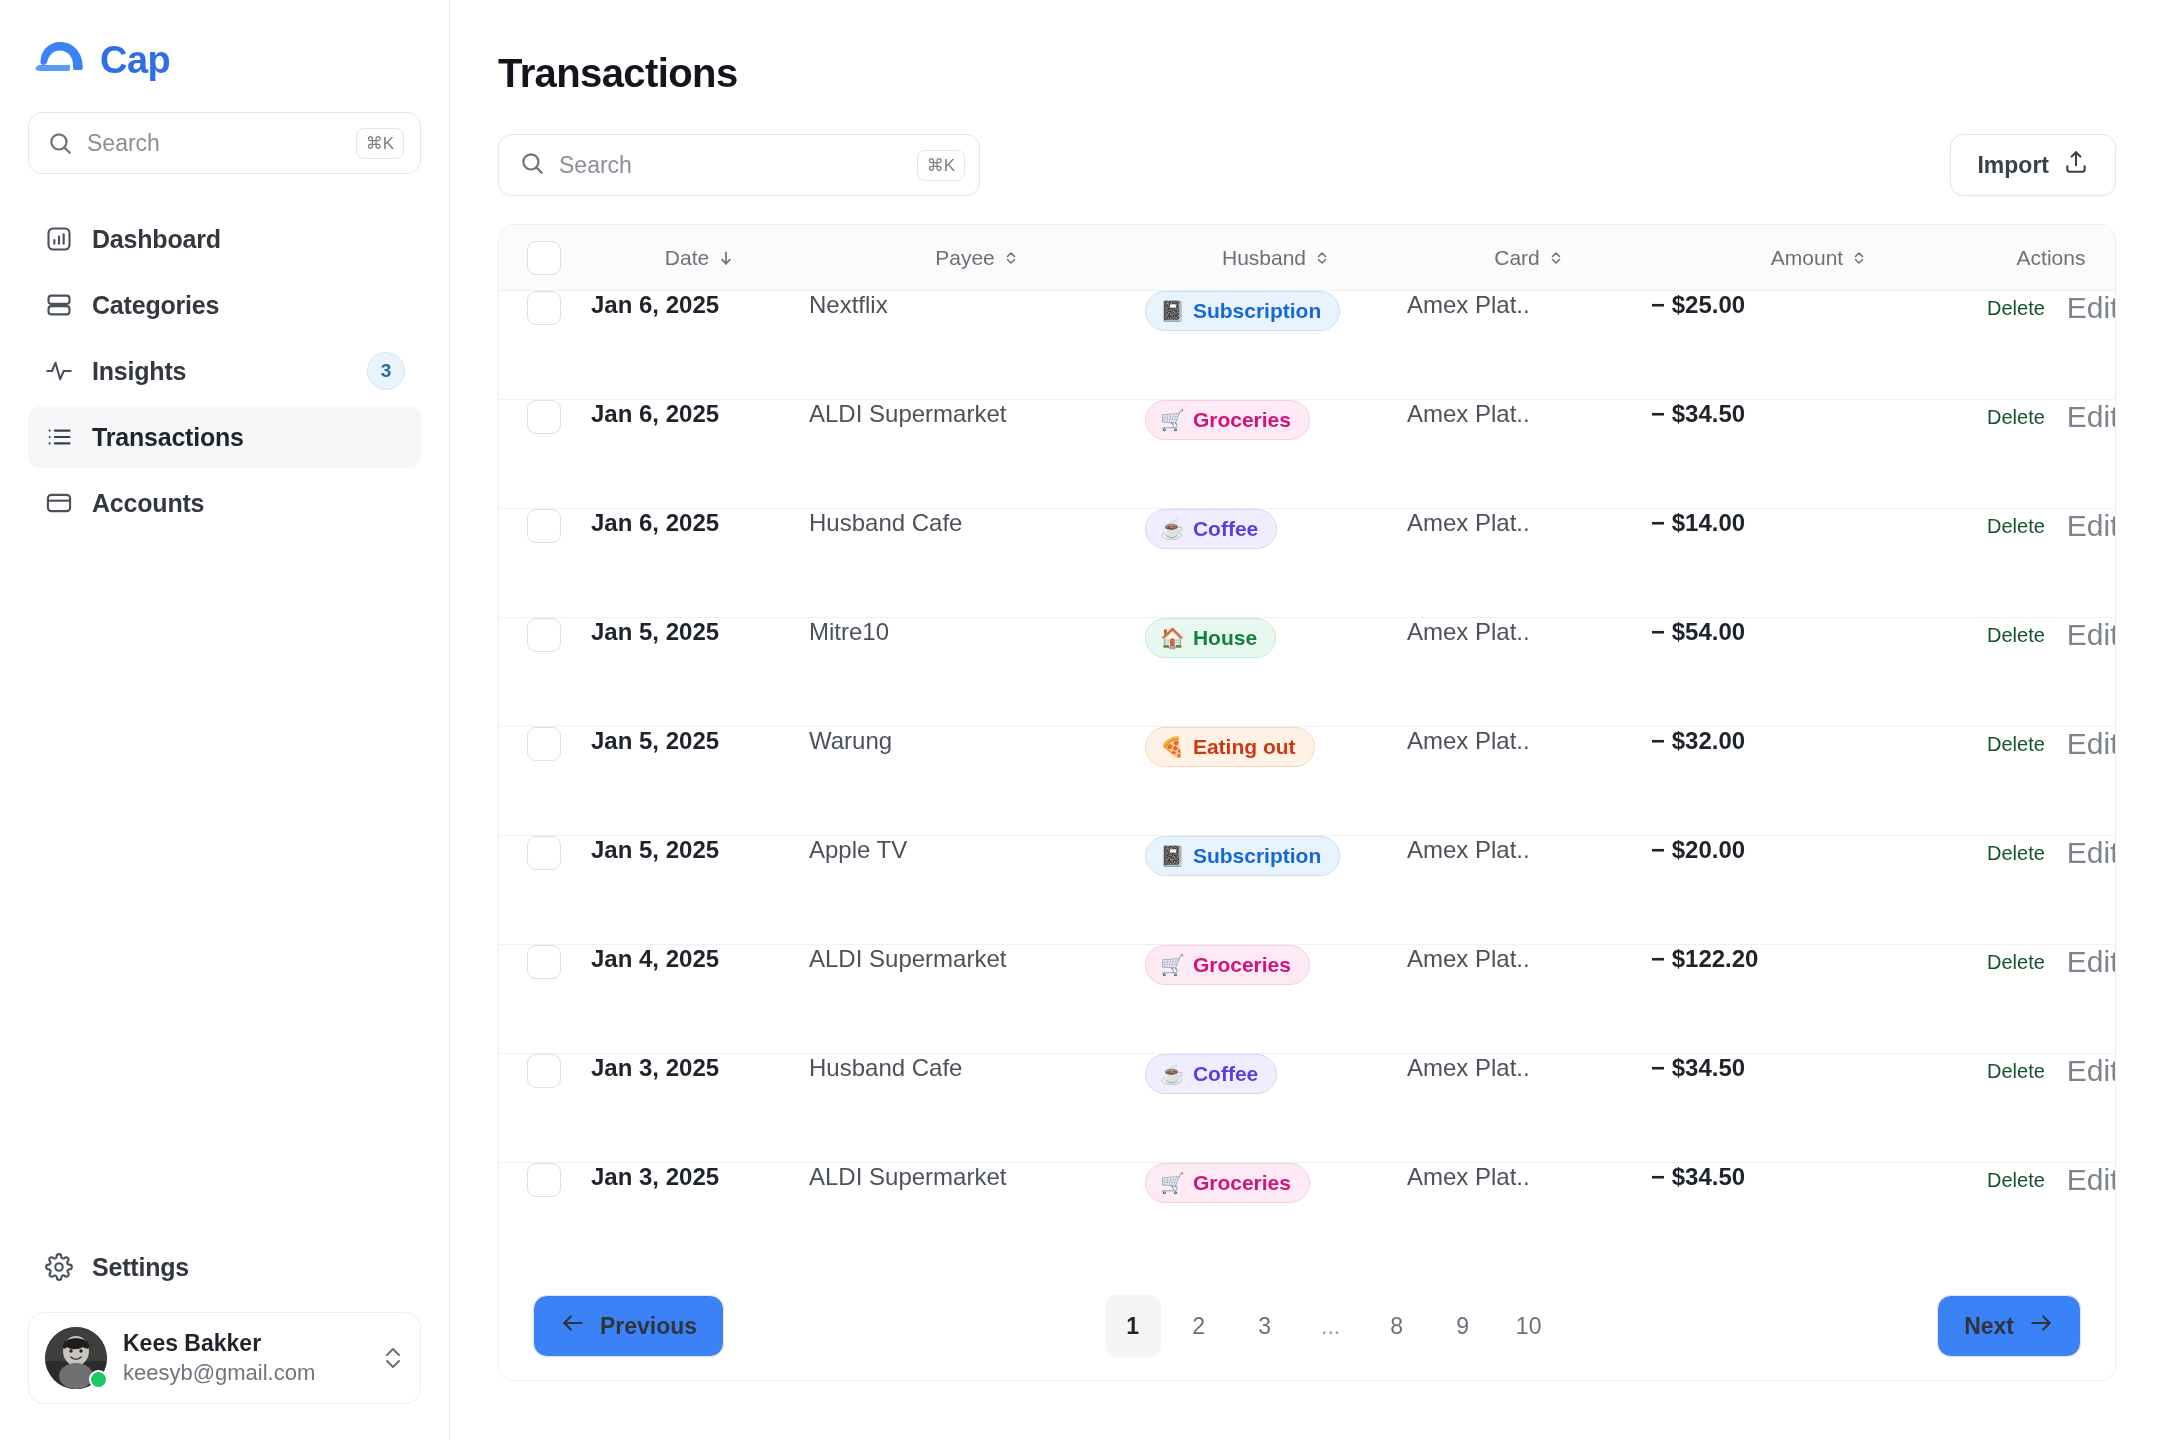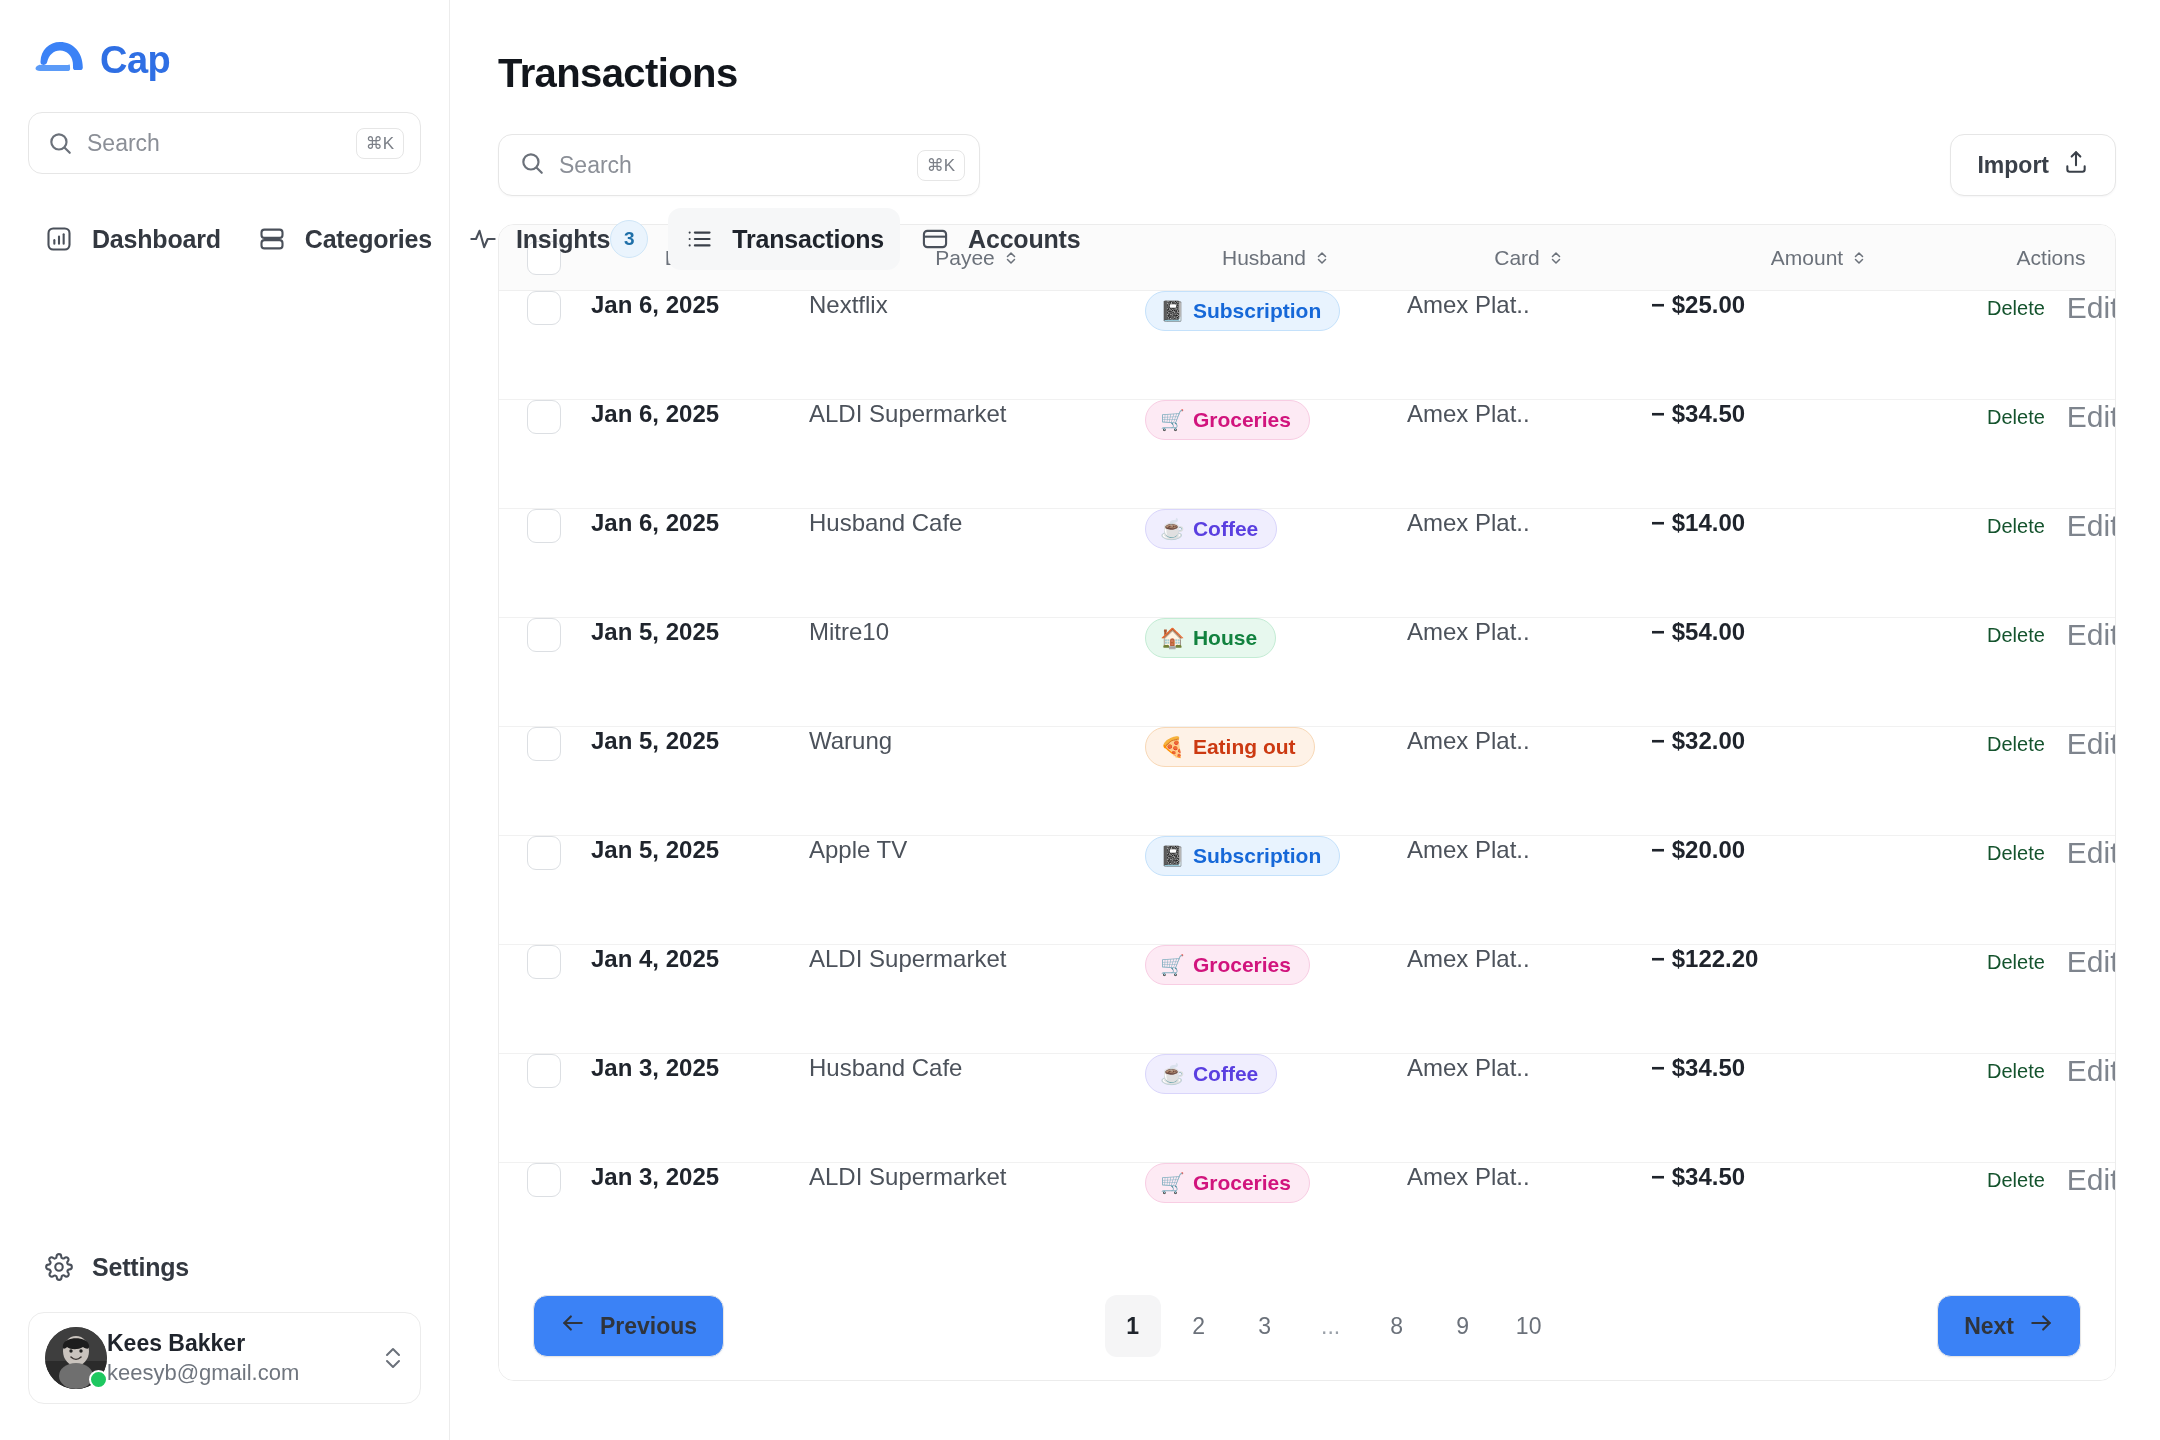--- a/index.html
+++ b/index.html
@@ -43,21 +43,21 @@
   .side-search .ph {
     flex: 1; font-size: 23px; color: #8b8f97;
   }
   .kbd {
     border: 1px solid #e6e6e6; border-radius: 8px;
     font-size: 17px; color: #7c8088;
     padding: 4px 9px; background:#fff;
     font-family: "Liberation Sans", sans-serif;
   }
 
-  .nav { margin-top: 34px; display: flex; flex-direction: row; gap: 4px; }
+  .nav { margin-top: 34px; display: flex; flex-direction: column; gap: 4px; }
   .nav-item {
     display: flex; align-items: center;
     height: 62px; border-radius: 13px;
     padding: 0 16px;
     cursor: pointer;
     position: relative;
   }
   .nav-item.active { background: #f6f7f8; }
   .nav-ico { width: 30px; height: 30px; flex: 0 0 30px; margin-right: 18px; display:flex; align-items:center; justify-content:center; }
   .nav-label { font-size: 25px; font-weight: 700; color: #333840; letter-spacing: -0.2px; }
@@ -75,21 +75,21 @@
   .settings-row {
     display: flex; align-items: center;
     height: 62px; border-radius: 13px;
     padding: 0 16px; cursor: pointer;
     margin-bottom: 14px;
   }
 
   .profile {
     border: 1px solid #ececec; border-radius: 16px;
     padding: 14px 16px;
-    display: flex; align-items: center; 
+    display: flex; align-items: center; gap: 16px;
     margin-bottom: 36px;
     background:#fff;
     cursor: pointer;
   }
   .avatar-wrap { position: relative; width: 62px; height: 62px; flex:0 0 62px; }
   .avatar {
     width: 62px; height: 62px; border-radius: 50%;
     overflow: hidden; background: #4a4a4a;
     display:block;
   }

